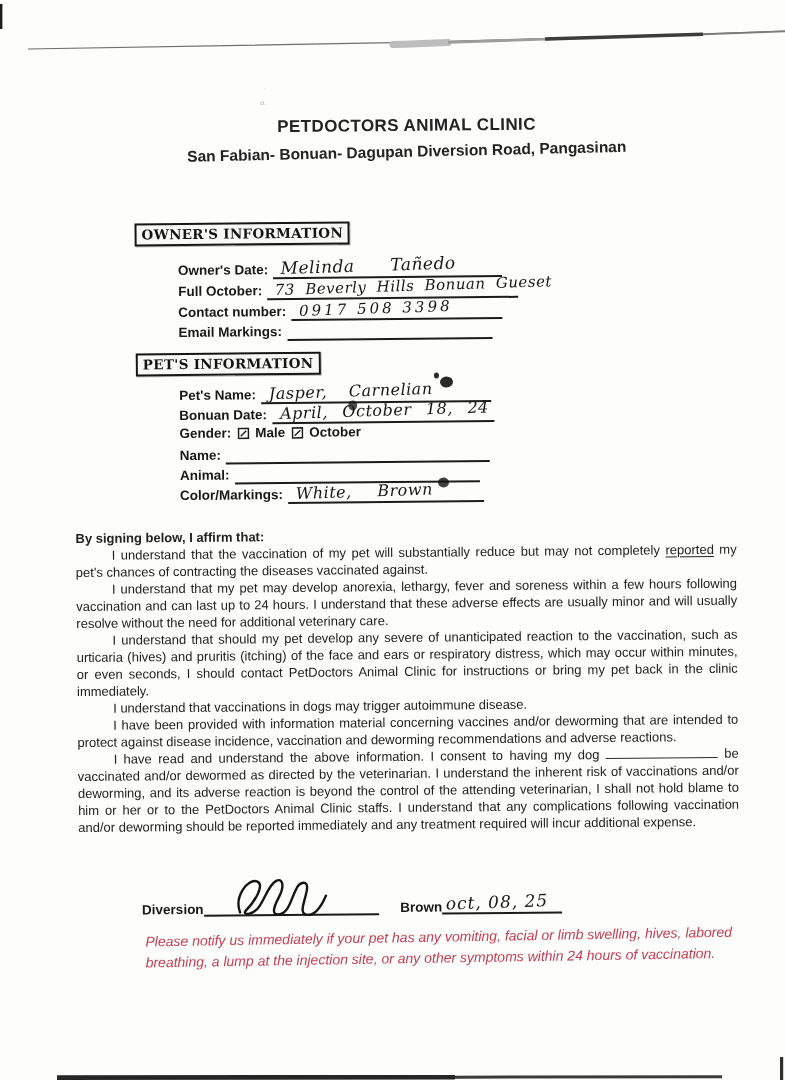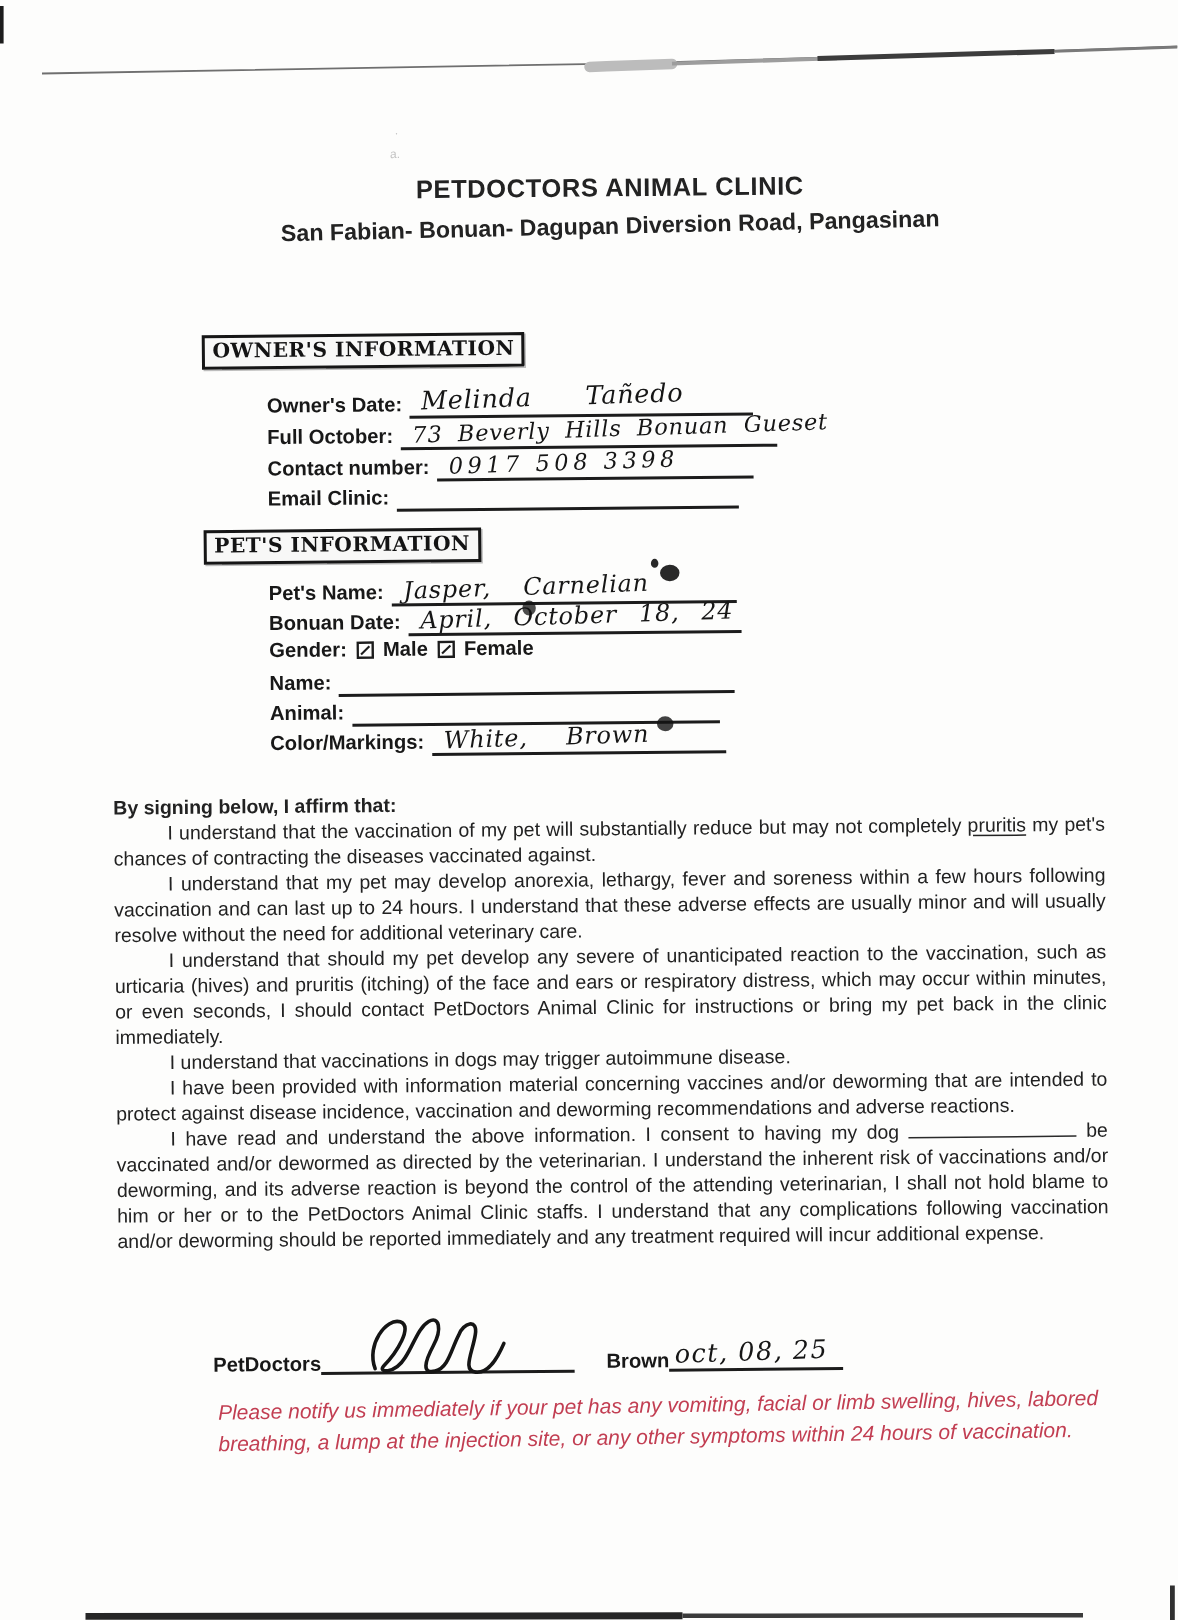--- a/index.html
+++ b/index.html
@@ -101,21 +101,21 @@
     </div>
 
     <div class="frow" style="top:300px;left:180px;width:324px">
       <span class="lbl">Contact number:</span>
       <span class="line">
         <span class="hand" style="letter-spacing:3px;font-size:15px">0917 508 3398</span>
       </span>
     </div>
 
     <div class="frow" style="top:320px;left:180px;width:314px">
-      <span class="lbl">Email Clinic:</span>
+      <span class="lbl">Email Markings:</span>
       <span class="line">
         <span class="hand"></span>
       </span>
     </div>
 
     <div class="section-box" style="top:351px">PET'S INFORMATION</div>
 
     <div class="frow" style="top:383px;left:180px;width:312px">
       <span class="lbl">Pet's Name:</span>
       <span class="line">
@@ -137,21 +137,21 @@
       <span>Gender:</span>
       <svg class="cb" viewBox="0 0 12 12">
         <rect x="1" y="1" width="10" height="10" fill="none" stroke="#1c1c1c" stroke-width="1.6"></rect>
         <line x1="3.2" y1="8.8" x2="8.8" y2="3.4" stroke="#1c1c1c" stroke-width="1.4"></line>
       </svg>
       <span>Male</span>
       <svg class="cb" viewBox="0 0 12 12">
         <rect x="1" y="1" width="10" height="10" fill="none" stroke="#1c1c1c" stroke-width="1.6"></rect>
         <line x1="3.2" y1="8.8" x2="8.8" y2="3.4" stroke="#1c1c1c" stroke-width="1.4"></line>
       </svg>
-      <span>Female</span>
+      <span>October</span>
     </div>
 
     <div class="frow" style="top:443px;left:180px;width:310px">
       <span class="lbl">Name:</span>
       <span class="line">
         <span class="hand"></span>
       </span>
     </div>
 
     <div class="frow" style="top:463px;left:180px;width:300px">
@@ -164,30 +164,30 @@
     <div class="frow" style="top:483px;left:180px;width:304px">
       <span class="lbl">Color/Markings:</span>
       <span class="line">
         <span class="hand" style="word-spacing:20px">White, Brown</span>
         <span class="blot" style="left:150px;top:-5px;width:11px;height:10px;opacity:.8"></span>
       </span>
     </div>
 
     <div id="affirmation">
       <p class="intro">By signing below, I affirm that:</p>
-      <p><span>I understand that the vaccination of my pet will substantially reduce but may not completely </span><span class="u">pruritis</span><span> my pet's chances of contracting the diseases vaccinated against.</span></p>
+      <p><span>I understand that the vaccination of my pet will substantially reduce but may not completely </span><span class="u">reported</span><span> my pet's chances of contracting the diseases vaccinated against.</span></p>
       <p>I understand that my pet may develop anorexia, lethargy, fever and soreness within a few hours following vaccination and can last up to 24 hours. I understand that these adverse effects are usually minor and will usually resolve without the need for additional veterinary care.</p>
       <p>I understand that should my pet develop any severe of unanticipated reaction to the vaccination, such as urticaria (hives) and pruritis (itching) of the face and ears or respiratory distress, which may occur within minutes, or even seconds, I should contact PetDoctors Animal Clinic for instructions or bring my pet back in the clinic immediately.</p>
       <p>I understand that vaccinations in dogs may trigger autoimmune disease.</p>
       <p>I have been provided with information material concerning vaccines and/or deworming that are intended to protect against disease incidence, vaccination and deworming recommendations and adverse reactions.</p>
       <p><span>I have read and understand the above information. I consent to having my dog </span><span class="blank-line"></span><span> be vaccinated and/or dewormed as directed by the veterinarian. I understand the inherent risk of vaccinations and/or deworming, and its adverse reaction is beyond the control of the attending veterinarian, I shall not hold blame to him or her or to the PetDoctors Animal Clinic staffs. I understand that any complications following vaccination and/or deworming should be reported immediately and any treatment required will incur additional expense.</span></p>
     </div>
 
     <div id="signature-row">
-      <span class="lbl">PetDoctors</span>
+      <span class="lbl">Diversion</span>
       <span class="sigline">
         <svg id="signature-scribble" width="112" height="46" viewBox="0 0 112 46">
           <path d="M10 40 C4 24 18 6 27 9 C36 12 24 30 16 38 C11 43 23 44 30 33 C36 24 39 13 46 9 C53 5 55 14 49 25 C43 36 41 44 50 42 C59 40 61 27 66 18 C69 10 79 7 77 18 C75 30 68 42 77 43 C86 44 92 33 96 24" stroke="#151515" stroke-width="2.4" fill="none" stroke-linecap="round"></path>
         </svg>
       </span>
       <span style="width:24px"></span>
       <span class="lbl">Brown</span>
       <span class="dateline">
         <span class="hand" id="date-hand">oct, 08, 25</span>
       </span>

